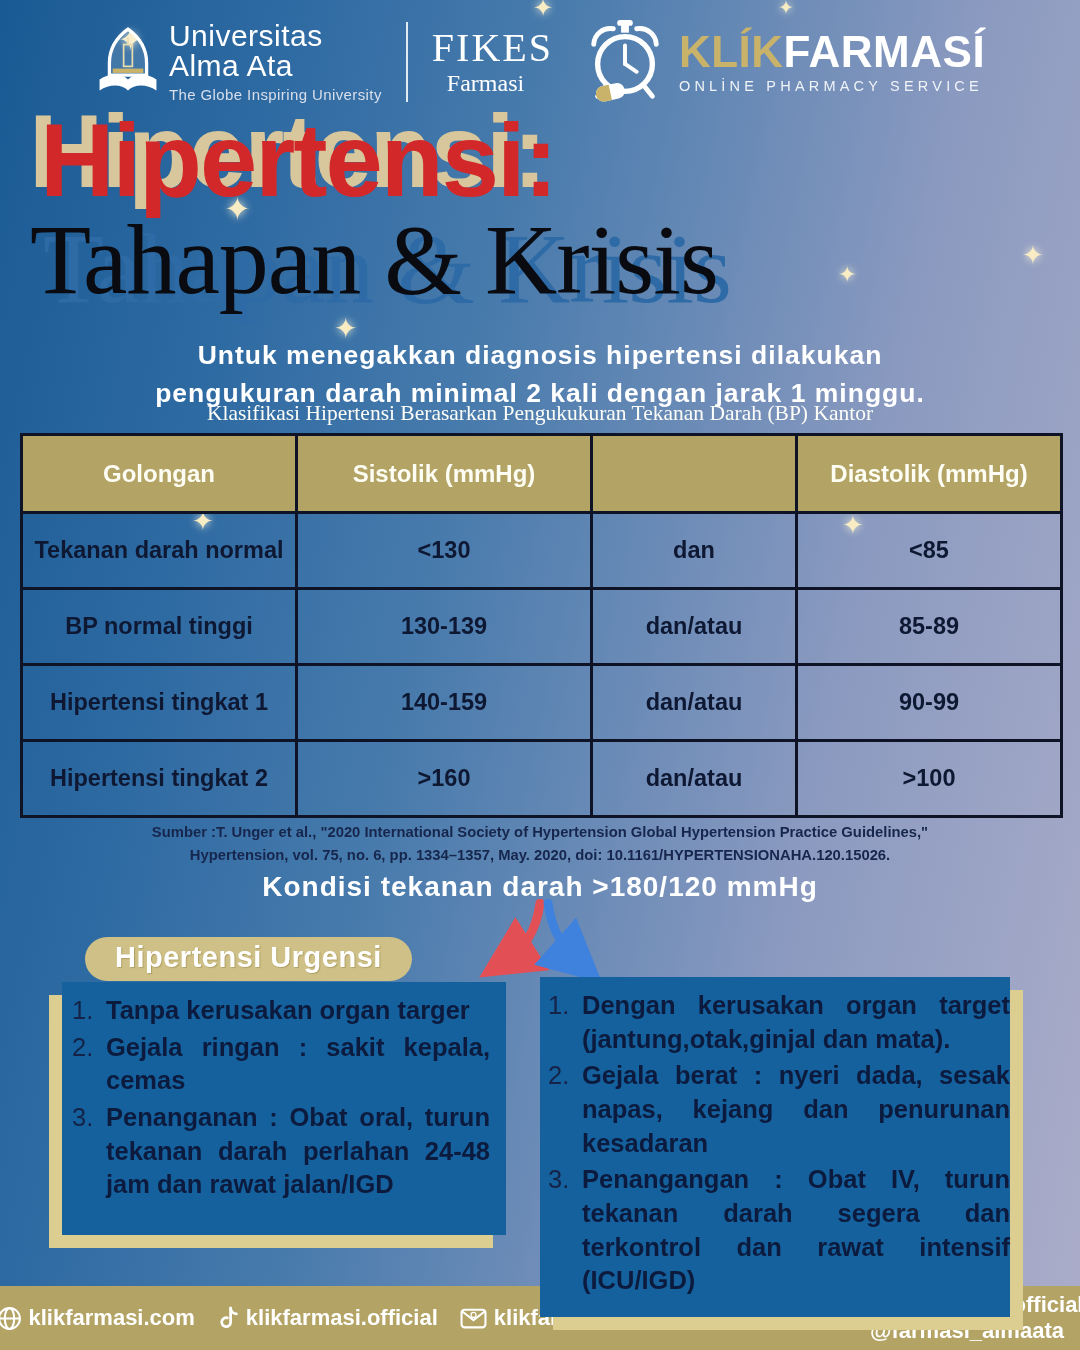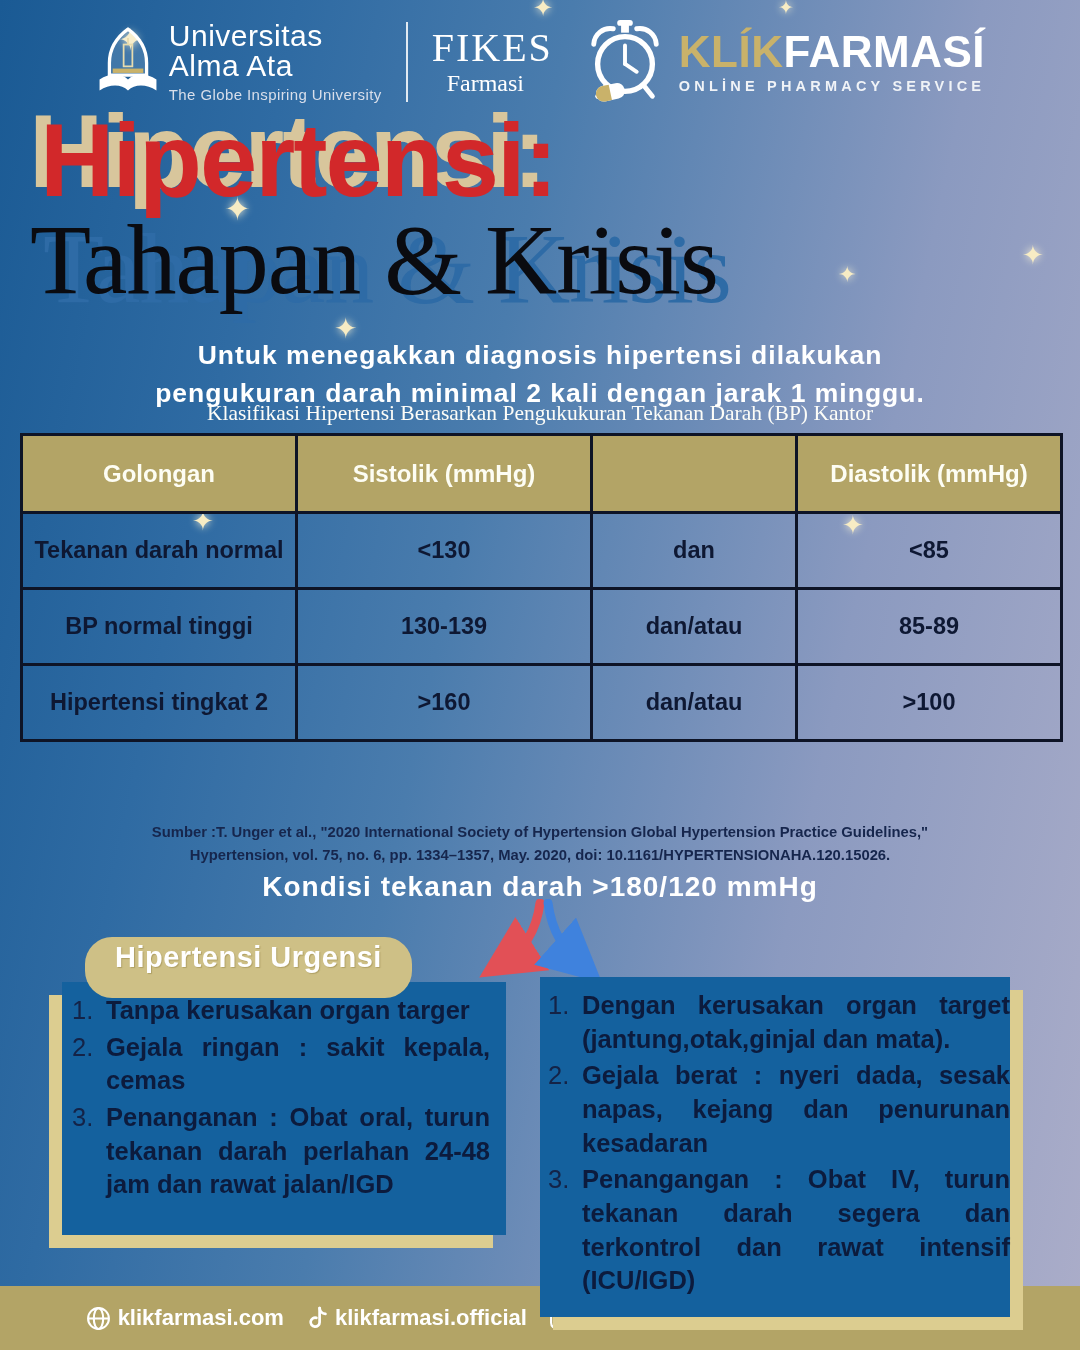--- a/index.html
+++ b/index.html
@@ -19,21 +19,21 @@
   .uni-tag { color:#d9dfeb; font-size:15px; margin-top:5px; letter-spacing:.4px; }
   .hdr-divider { width:2px; height:80px; background:rgba(255,255,255,.85); margin:0 6px; }
   .fikes { color:#fff; font-family:"Liberation Serif", serif; }
   .fikes-1 { font-size:40px; letter-spacing:2px; line-height:1; }
   .fikes-2 { font-size:24px; margin-top:2px;margin-left:15px; }
   .brand { display:flex; align-items:center; gap:10px; margin-left:10px; }
   .brand-text { display:flex; flex-direction:column; }
   .brand-name { font-size:44px; font-weight:bold; letter-spacing:.5px; line-height:1; }
   .brand-name .gold { color:#c9b26a; }
   .brand-name .white { color:#fff; }
-  .brand-sub { color:#f0f3f7; font-size:14.5px; font-weight:bold; letter-spacing:4.2px; margin-top:4px; }
+  .brand-sub { color:#f0f3f7; font-size:14.5px; font-weight:normal; letter-spacing:4.2px; margin-top:4px; }
 
   
   .title1 { position:absolute; left:40px; top:102px; font-size:103px; font-weight:bold; color:#d2282a;
             text-shadow:-11px -9px 0 #d8c69c; letter-spacing:-2px; }
   .title2 { position:absolute; left:30px; top:202px; font-family:"Liberation Serif", serif; font-weight:normal;
             font-size:100px; color:#0a0b10; text-shadow:13px 9px 0 #2e6ba6; letter-spacing:-1px; }
   .intro { position:absolute; top:336px; left:0; width:100%; text-align:center; color:#fff;
            font-size:26.5px; font-weight:bold; line-height:1.45; letter-spacing:1px; }
   .caption { position:absolute; top:401px; left:0; width:100%; text-align:center; color:#fdfdf8;
              font-family:"Liberation Serif", serif; font-size:21.5px; }
@@ -48,21 +48,21 @@
   .source { position:absolute; top:821px; left:0; width:100%; text-align:center; color:#16264d;
             font-size:14.8px; font-weight:bold; line-height:1.55; }
 
   .kondisi { position:absolute; top:871px; left:0; width:100%; text-align:center; color:#fff;
              font-size:28px; font-weight:bold; letter-spacing:1px; }
 
   .fork-arrow { position:absolute; left:478px; top:899px; }
 
   
   .pill { position:absolute; background:#cec086; color:#fff; font-weight:bold; font-size:29px;
-          padding:4px 30px 24px; border-radius:27px; letter-spacing:.5px; z-index:3;
+          padding:4px 30px 7px; border-radius:27px; letter-spacing:.5px; z-index:3;
           text-shadow:1px 1px 1px rgba(120,100,40,.35); }
   .pill-urgensi { left:85px; top:937px; }
   .pill-emergensi { right:75px; top:935px; }
 
   .bluebox { position:absolute; background:#14619e; color:#0c1b3d; z-index:2;
              font-weight:bold; font-size:25.5px; line-height:1.32; }
   .box-urgensi { left:62px; top:982px; width:444px; padding:12px 16px 30px 8px; box-shadow:-13px 13px 0 #dccd90; }
   .box-emergensi { left:540px; top:977px; width:470px; padding:12px 0 16px 6px; box-shadow:13px 13px 0 #dccd90; }
   .bluebox ol { list-style:none; counter-reset:n; }
   .bluebox li { counter-increment:n; position:relative; padding-left:36px; text-align:justify; margin-bottom:3px; }
@@ -168,20 +168,26 @@
         <td>dan</td>
         <td>&lt;85</td>
       </tr>
       <tr>
         <td>BP normal tinggi</td>
         <td>130-139</td>
         <td>dan/atau</td>
         <td>85-89</td>
       </tr>
       <tr>
+        <td>Hipertensi tingkat 1</td>
+        <td>140-159</td>
+        <td>dan/atau</td>
+        <td>90-99</td>
+      </tr>
+      <tr>
         <td>Hipertensi tingkat 2</td>
         <td>&gt;160</td>
         <td>dan/atau</td>
         <td>&gt;100</td>
       </tr>
     </tbody>
   </table>
 
   <div class="source">
     <div>Sumber :T. Unger et al., "2020 International Society of Hypertension Global Hypertension Practice Guidelines,"</div>
@@ -235,20 +241,30 @@
       <span class="ficon">
         <svg width="22" height="25" viewBox="0 0 20 24">
             <path d="M12.5 2 v13.5 a4.3 4.3 0 1 1 -3.1 -4.1" stroke="#fff" stroke-width="2.6" fill="none" stroke-linecap="round"></path>
             <path d="M12.5 2 c.4 3.2 2.6 5.3 5.6 5.6" stroke="#fff" stroke-width="2.6" fill="none" stroke-linecap="round"></path>
           </svg>
       </span>
       <span>klikfarmasi.official</span>
     </span>
     <span class="f-item">
       <span class="ficon">
+        <svg width="27" height="24" viewBox="0 0 26 22">
+            <rect x="1.5" y="3" width="23" height="17" rx="3" stroke="#fff" stroke-width="2" fill="none"></rect>
+            <path d="M2.5 5 L13 13 L23.5 5" stroke="#fff" stroke-width="2" fill="none" stroke-linecap="round"></path>
+            <circle cx="13" cy="8" r="2.4" stroke="#fff" stroke-width="1.2" fill="none"></circle>
+          </svg>
+      </span>
+      <span>klikfarmasi.official@gmail.com</span>
+    </span>
+    <span class="f-item">
+      <span class="ficon">
         <svg width="25" height="25" viewBox="0 0 24 24">
             <rect x="2" y="2" width="20" height="20" rx="6" stroke="#fff" stroke-width="2" fill="none"></rect>
             <circle cx="12" cy="12" r="5" stroke="#fff" stroke-width="2" fill="none"></circle>
             <circle cx="17.6" cy="6.4" r="1.6" fill="#fff"></circle>
           </svg>
       </span>
       <span>@klikfarmasi.official @farmasi_almaata</span>
     </span>
   </div>
 

